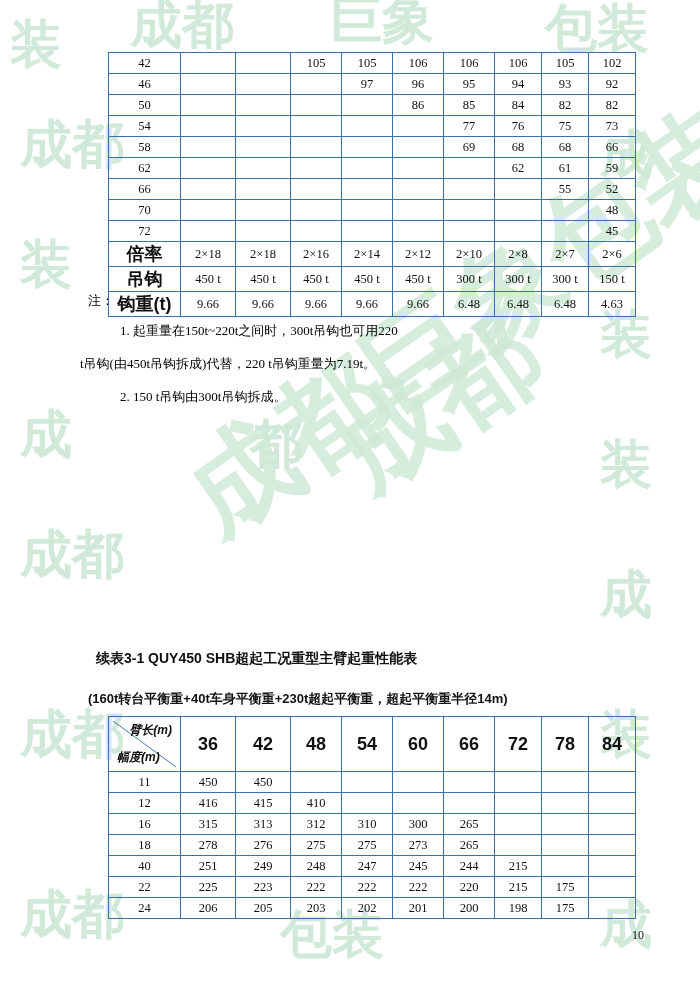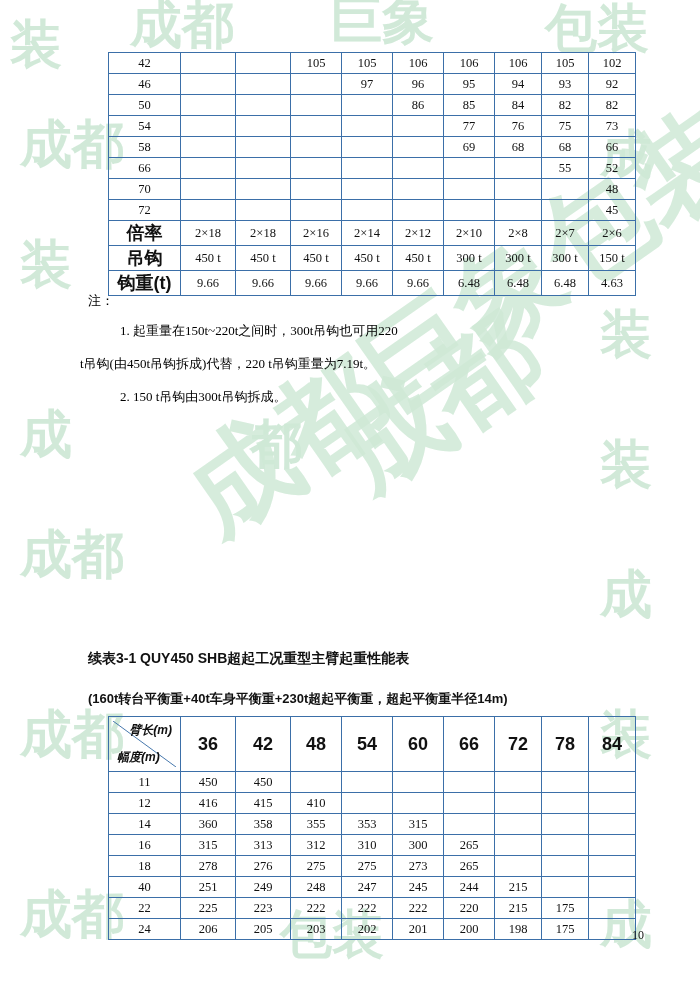--- a/index.html
+++ b/index.html
@@ -88,21 +88,21 @@
     color: #000;
   }
   #note-head { left: 88px; top: 292px; }
   #note-1 { left: 120px; top: 322px; }
   #note-1b { left: 80px; top: 355px; }
   #note-2 { left: 120px; top: 388px; }
 
   
   #sec-title {
     position: absolute;
-    left: 88px;
+    left: 96px;
     top: 650px;
     font-family: "Liberation Sans", sans-serif;
     font-weight: bold;
     font-size: 14px;
   }
   #sec-sub {
     position: absolute;
     left: 88px;
     top: 690px;
     font-family: "Liberation Sans", sans-serif;
@@ -256,20 +256,32 @@
         <td></td>
         <td></td>
         <td></td>
         <td></td>
         <td>69</td>
         <td>68</td>
         <td>68</td>
         <td>66</td>
       </tr>
       <tr>
+        <td>62</td>
+        <td></td>
+        <td></td>
+        <td></td>
+        <td></td>
+        <td></td>
+        <td></td>
+        <td>62</td>
+        <td>61</td>
+        <td>59</td>
+      </tr>
+      <tr>
         <td>66</td>
         <td></td>
         <td></td>
         <td></td>
         <td></td>
         <td></td>
         <td></td>
         <td></td>
         <td>55</td>
         <td>52</td>
@@ -397,32 +409,20 @@
         <td>415</td>
         <td>410</td>
         <td></td>
         <td></td>
         <td></td>
         <td></td>
         <td></td>
         <td></td>
       </tr>
       <tr>
-        <td>14</td>
-        <td>360</td>
-        <td>358</td>
-        <td>355</td>
-        <td>353</td>
-        <td>315</td>
-        <td></td>
-        <td></td>
-        <td></td>
-        <td></td>
-      </tr>
-      <tr>
         <td>16</td>
         <td>315</td>
         <td>313</td>
         <td>312</td>
         <td>310</td>
         <td>300</td>
         <td>265</td>
         <td></td>
         <td></td>
         <td></td>

